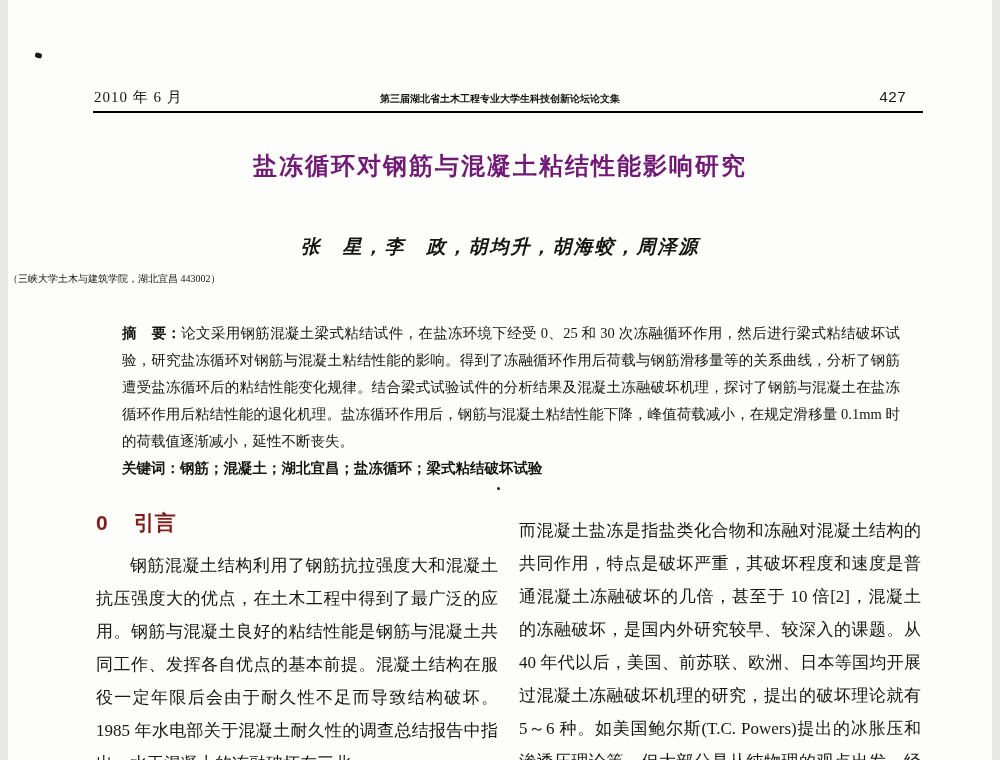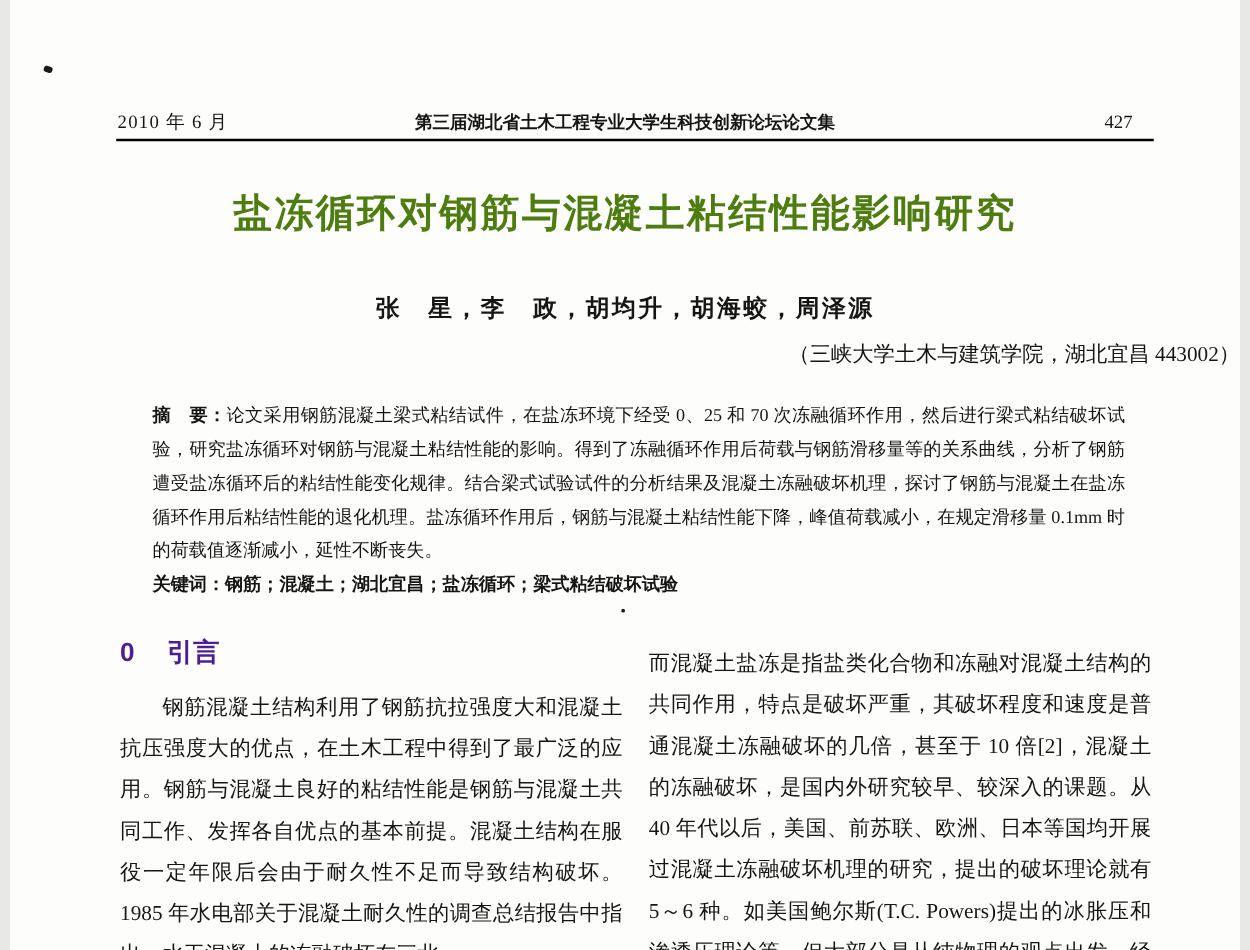--- a/index.html
+++ b/index.html
@@ -35,65 +35,66 @@
     display: flex;
     align-items: baseline;
     font-size: 15px;
   }
   .head-date  { width: 160px; text-align: left; letter-spacing: 1px; white-space: nowrap; }
   .head-title {
     flex: 1;
     text-align: center;
     font-family: "Liberation Sans", sans-serif;
     font-weight: bold;
-    font-size: 14px;
+    font-size: 10px;
     white-space: nowrap;
   }
-  .head-page  { width: 160px; text-align: right; }
+  .head-page  { width: 160px; text-align: right; font-family: Liberation Mono, monospace; }
 
   .head-rule {
     position: absolute;
     top: 111px;
     left: 85px;
     width: 830px;
     height: 2px;
     background: #000;
   }
 
   
   .paper-title {
     position: absolute;
     top: 150px;
     left: 0;
     width: 100%;
     margin: 0;
     text-align: center;
     font-family: "Liberation Sans", sans-serif;
     font-weight: 700;
-    font-size: 31px;
+    font-size: 24px;
     letter-spacing: 2px;
-    color: #4d7c0f;
+    color: #701a75;
   }
   .authors {
     position: absolute;
     top: 234px;
     left: 0;
     width: 100%;
     text-align: center;
     font-size: 19px;
     font-weight: bold;
     letter-spacing: 2px;
+    font-style: italic;
   }
   .affiliation {
     position: absolute;
     top: 272px;
     left: 0;
     width: 100%;
-    text-align: right;
-    font-size: 17px;
+    text-align: left;
+    font-size: 10px;
   }
 
   
   .abstract-block {
     position: absolute;
     top: 320px;
     left: 114px;
     width: 778px;
     font-size: 14.5px;
     line-height: 27px;
@@ -116,21 +117,21 @@
   }
   .col-left  { top: 512px; left: 88px; }
   .col-right { top: 514px; left: 511px; }
 
   .sec-heading {
     margin: 0 0 16px 0;
     font-family: "Liberation Sans", sans-serif;
     font-weight: bold;
     font-size: 21px;
     line-height: 21px;
-    color: #4c1d95;
+    color: #7f1d1d;
   }
   .sec-gap { display: inline-block; width: 26px; }
 
   .body-par { margin: 0; }
   .indent { text-indent: 2em; }
 </style>
 </head>
 <body>
 
 <div class="page">
@@ -146,21 +147,21 @@
 
   <div class="head-rule"></div>
 
   <h1 class="paper-title">盐冻循环对钢筋与混凝土粘结性能影响研究</h1>
 
   <div class="authors">张　星，李　政，胡均升，胡海蛟，周泽源</div>
 
   <div class="affiliation">（三峡大学土木与建筑学院，湖北宜昌 443002）</div>
 
   <div class="abstract-block">
-    <p class="abstract"><span class="lbl">摘　要：</span><span>论文采用钢筋混凝土梁式粘结试件，在盐冻环境下经受 0、25 和 70 次冻融循环作用，然后进行梁式粘结破坏试验，研究盐冻循环对钢筋与混凝土粘结性能的影响。得到了冻融循环作用后荷载与钢筋滑移量等的关系曲线，分析了钢筋遭受盐冻循环后的粘结性能变化规律。结合梁式试验试件的分析结果及混凝土冻融破坏机理，探讨了钢筋与混凝土在盐冻循环作用后粘结性能的退化机理。盐冻循环作用后，钢筋与混凝土粘结性能下降，峰值荷载减小，在规定滑移量 0.1mm 时的荷载值逐渐减小，延性不断丧失。</span></p>
+    <p class="abstract"><span class="lbl">摘　要：</span><span>论文采用钢筋混凝土梁式粘结试件，在盐冻环境下经受 0、25 和 30 次冻融循环作用，然后进行梁式粘结破坏试验，研究盐冻循环对钢筋与混凝土粘结性能的影响。得到了冻融循环作用后荷载与钢筋滑移量等的关系曲线，分析了钢筋遭受盐冻循环后的粘结性能变化规律。结合梁式试验试件的分析结果及混凝土冻融破坏机理，探讨了钢筋与混凝土在盐冻循环作用后粘结性能的退化机理。盐冻循环作用后，钢筋与混凝土粘结性能下降，峰值荷载减小，在规定滑移量 0.1mm 时的荷载值逐渐减小，延性不断丧失。</span></p>
     <p class="keywords"><span class="lbl">关键词：</span><span>钢筋；混凝土；湖北宜昌；盐冻循环；梁式粘结破坏试验</span></p>
   </div>
 
   <section class="col col-left">
     <h2 class="sec-heading"><span>0</span><span class="sec-gap"></span><span>引言</span></h2>
     <p class="body-par indent">钢筋混凝土结构利用了钢筋抗拉强度大和混凝土抗压强度大的优点，在土木工程中得到了最广泛的应用。钢筋与混凝土良好的粘结性能是钢筋与混凝土共同工作、发挥各自优点的基本前提。混凝土结构在服役一定年限后会由于耐久性不足而导致结构破坏。1985 年水电部关于混凝土耐久性的调查总结报告中指出，水工混凝土的冻融破坏在三北</p>
   </section>
 
   <section class="col col-right">
     <p class="body-par">而混凝土盐冻是指盐类化合物和冻融对混凝土结构的共同作用，特点是破坏严重，其破坏程度和速度是普通混凝土冻融破坏的几倍，甚至于 10 倍[2]，混凝土的冻融破坏，是国内外研究较早、较深入的课题。从 40 年代以后，美国、前苏联、欧洲、日本等国均开展过混凝土冻融破坏机理的研究，提出的破坏理论就有 5～6 种。如美国鲍尔斯(T.C. Powers)提出的冰胀压和渗透压理论等，但大部分是从纯物理的观点出发，经假设和推导而得出的，有</p>

